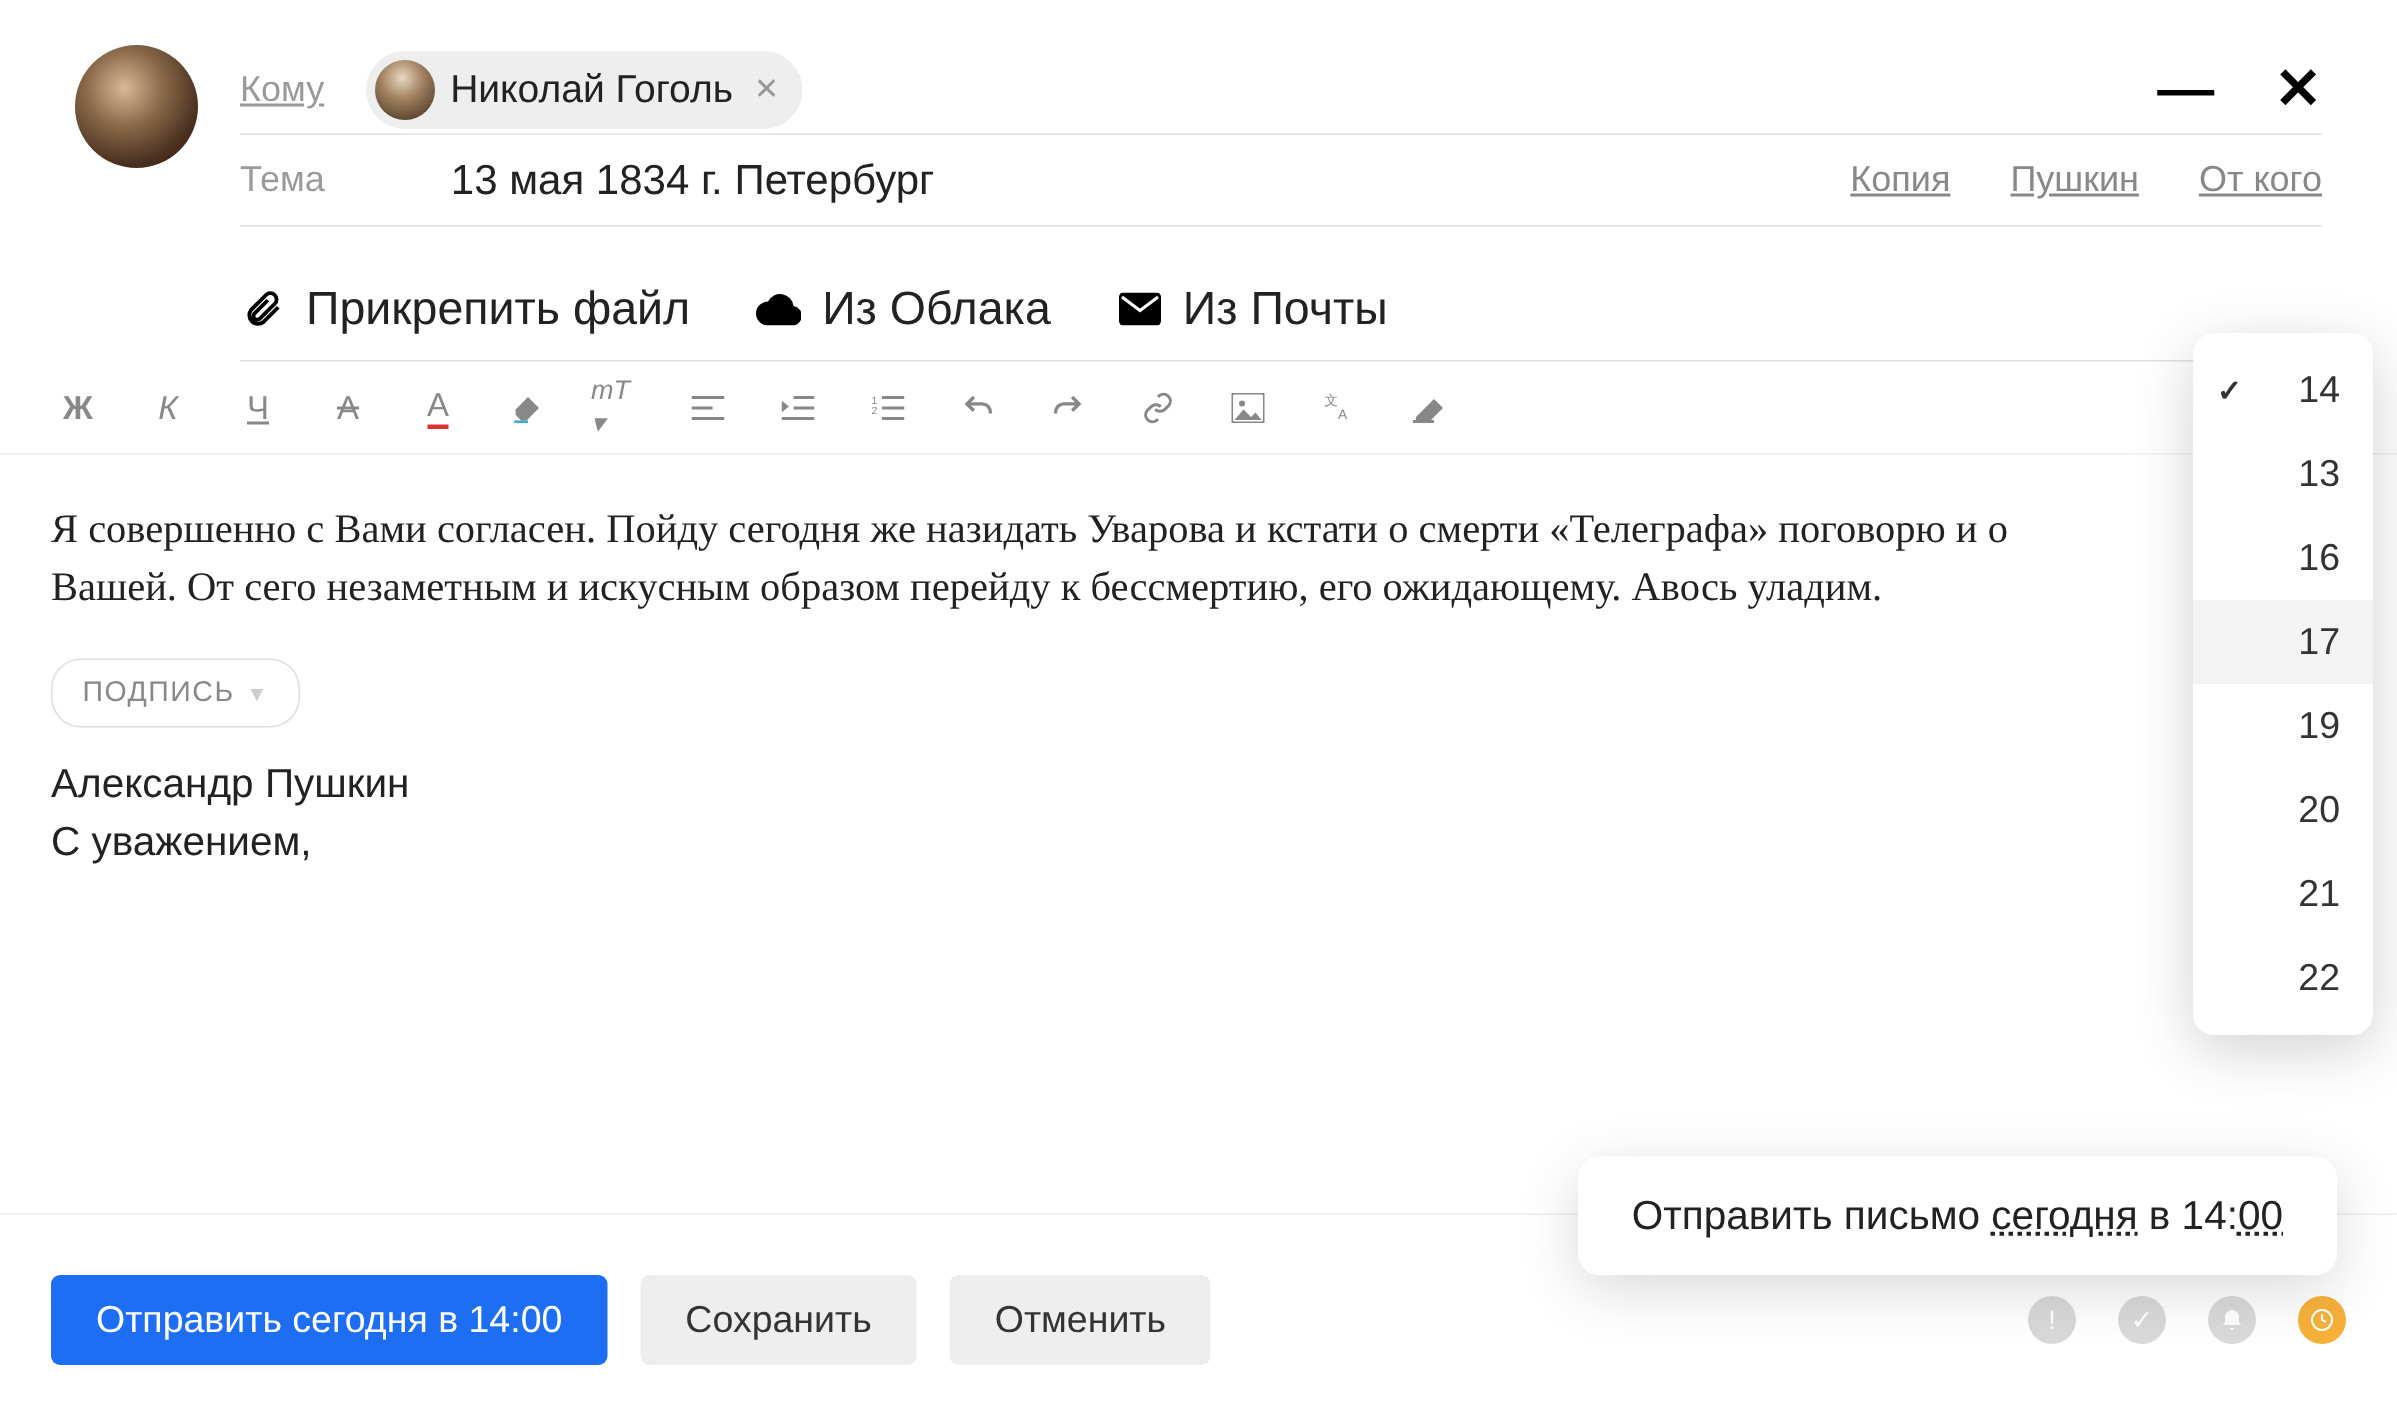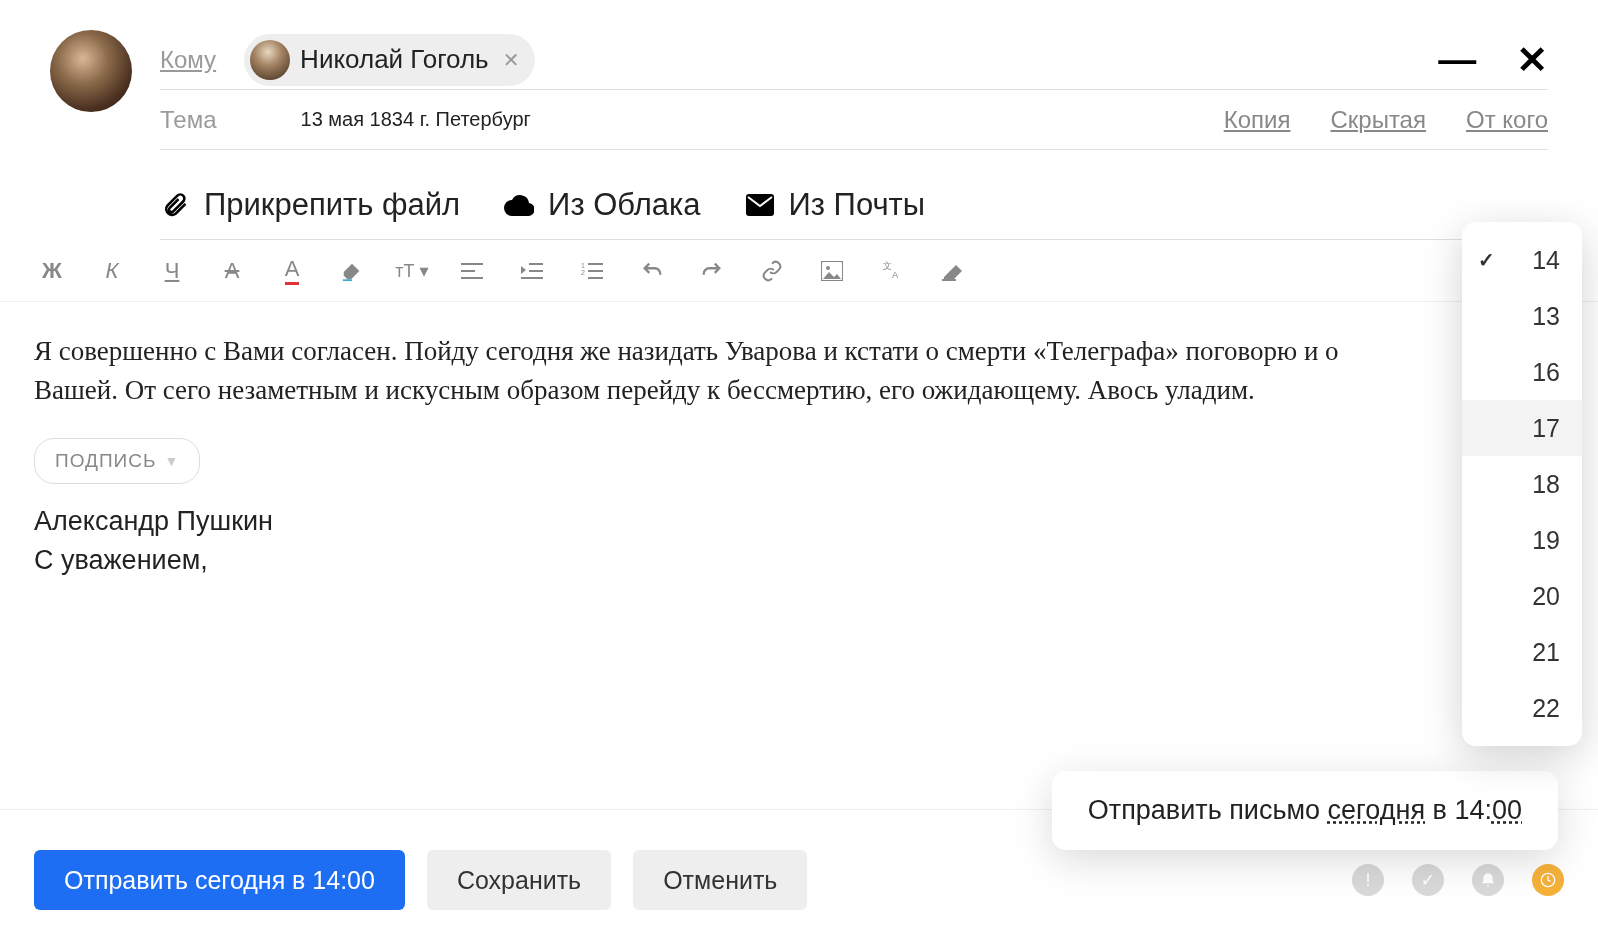--- a/index.html
+++ b/index.html
@@ -10,21 +10,21 @@
 .header-fields { flex: 1; }
 .field-row { display: flex; align-items: center; min-height: 60px; border-bottom: 1px solid #e0e0e0; }
 .field-label { color: #9a9a9a; font-size: 24px; text-decoration: underline; margin-right: 28px; }
 .field-label.no-underline { text-decoration: none; }
 .recipient-chip { display: inline-flex; align-items: center; background: #eeeeee; border-radius: 28px; padding: 6px 16px 6px 6px; gap: 10px; }
 .chip-avatar { width: 40px; height: 40px; border-radius: 50%; background: radial-gradient(circle at 45% 30%, #e8d8c0 0%, #a08060 40%, #3a2a1a 100%); }
 .chip-name { font-size: 26px; color: #222; }
 .chip-remove { color: #999; font-size: 20px; margin-left: 4px; cursor: pointer; }
 .window-controls { display: flex; align-items: center; gap: 40px; margin-left: auto; }
 .win-ctrl { font-size: 38px; font-weight: bold; color: #000; cursor: pointer; line-height: 1; }
-.subject-input { font-size: 20px; color: #222; border: none; outline: none; flex: 1; padding: 14px 0; margin-left: 56px; }
+.subject-input { font-size: 28px; color: #222; border: none; outline: none; flex: 1; padding: 14px 0; margin-left: 56px; }
 .header-links { display: flex; gap: 40px; font-size: 24px; }
 .header-links a { color: #888; text-decoration: underline; cursor: pointer; }
 
 .attach-row { display: flex; align-items: center; gap: 44px; height: 70px; border-bottom: 1px solid #e0e0e0; margin-top: 20px; }
 .attach-item { display: flex; align-items: center; gap: 14px; font-size: 31px; color: #222; cursor: pointer; }
 .attach-icon { width: 30px; height: 30px; display: flex; align-items: center; justify-content: center; }
 
 .toolbar { display: flex; align-items: center; height: 62px; border-bottom: 1px solid #eee; padding: 0 34px; gap: 24px; color: #888; }
 .tb-btn { width: 36px; height: 36px; display: flex; align-items: center; justify-content: center; cursor: pointer; font-size: 22px; color: #888; }
 .tb-spacer { flex: 1; }
@@ -67,21 +67,21 @@
       <div class="window-controls">
         <span class="win-ctrl">—</span>
         <span class="win-ctrl">✕</span>
       </div>
     </div>
     <div class="field-row">
       <span class="field-label no-underline">Тема</span>
       <input class="subject-input" value="13 мая 1834 г. Петербург" style="">
       <div class="header-links">
         <a>Копия</a>
-        <a>Скрытая</a>
+        <a>Пушкин</a>
         <a>От кого</a>
       </div>
     </div>
     <div class="attach-row">
       <div class="attach-item">
         <span class="attach-icon">
           <svg width="28" height="28" viewBox="0 0 24 24" fill="none" stroke="#000" stroke-width="2.2">
               <path d="M21 11l-8.5 8.5a5 5 0 01-7-7L14 4a3.5 3.5 0 015 5l-8.5 8.5a2 2 0 01-3-3L15 7"></path>
             </svg>
         </span>
@@ -123,21 +123,21 @@
     </div>
   <div class="tb-btn">
       <span style="border-bottom:3px solid #d33;">A</span>
     </div>
   <div class="tb-btn">
     <svg width="22" height="22" viewBox="0 0 24 24">
         <path fill="#888" d="M3 17l4 4h4l9-9-8-8-9 9v4z"></path>
         <rect x="2" y="21" width="10" height="2" fill="#4ac"></rect>
       </svg>
   </div>
-  <div class="tb-btn" style="font-size:18px;">тТ ▾</div>
+  <div class="tb-btn" style="font-size:18px;font-style:italic;">тТ ▾</div>
   <div class="tb-btn">
     <svg width="22" height="18" viewBox="0 0 22 18" stroke="#888" stroke-width="2">
         <line x1="0" y1="2" x2="22" y2="2"></line>
         <line x1="0" y1="9" x2="14" y2="9"></line>
         <line x1="0" y1="16" x2="22" y2="16"></line>
       </svg>
   </div>
   <div class="tb-btn">
     <svg width="22" height="18" viewBox="0 0 22 18" stroke="#888" stroke-width="2">
         <line x1="8" y1="2" x2="22" y2="2"></line>
@@ -228,18 +228,17 @@
 
 <div class="schedule-popup">
   <span>Отправить письмо </span><span class="d">сегодня</span><span> в 14:</span><span class="d">00</span>
 </div>
 
 <div class="hours-dropdown" id="hours-dropdown">
     <div class="hour-item selected">14</div>
     <div class="hour-item">13</div>
     <div class="hour-item">16</div>
     <div class="hour-item hover">17</div>
-    <div class="hour-item">18</div>
     <div class="hour-item">19</div>
     <div class="hour-item">20</div>
     <div class="hour-item">21</div>
     <div class="hour-item">22</div>
   </div>
 
 </body></html>

